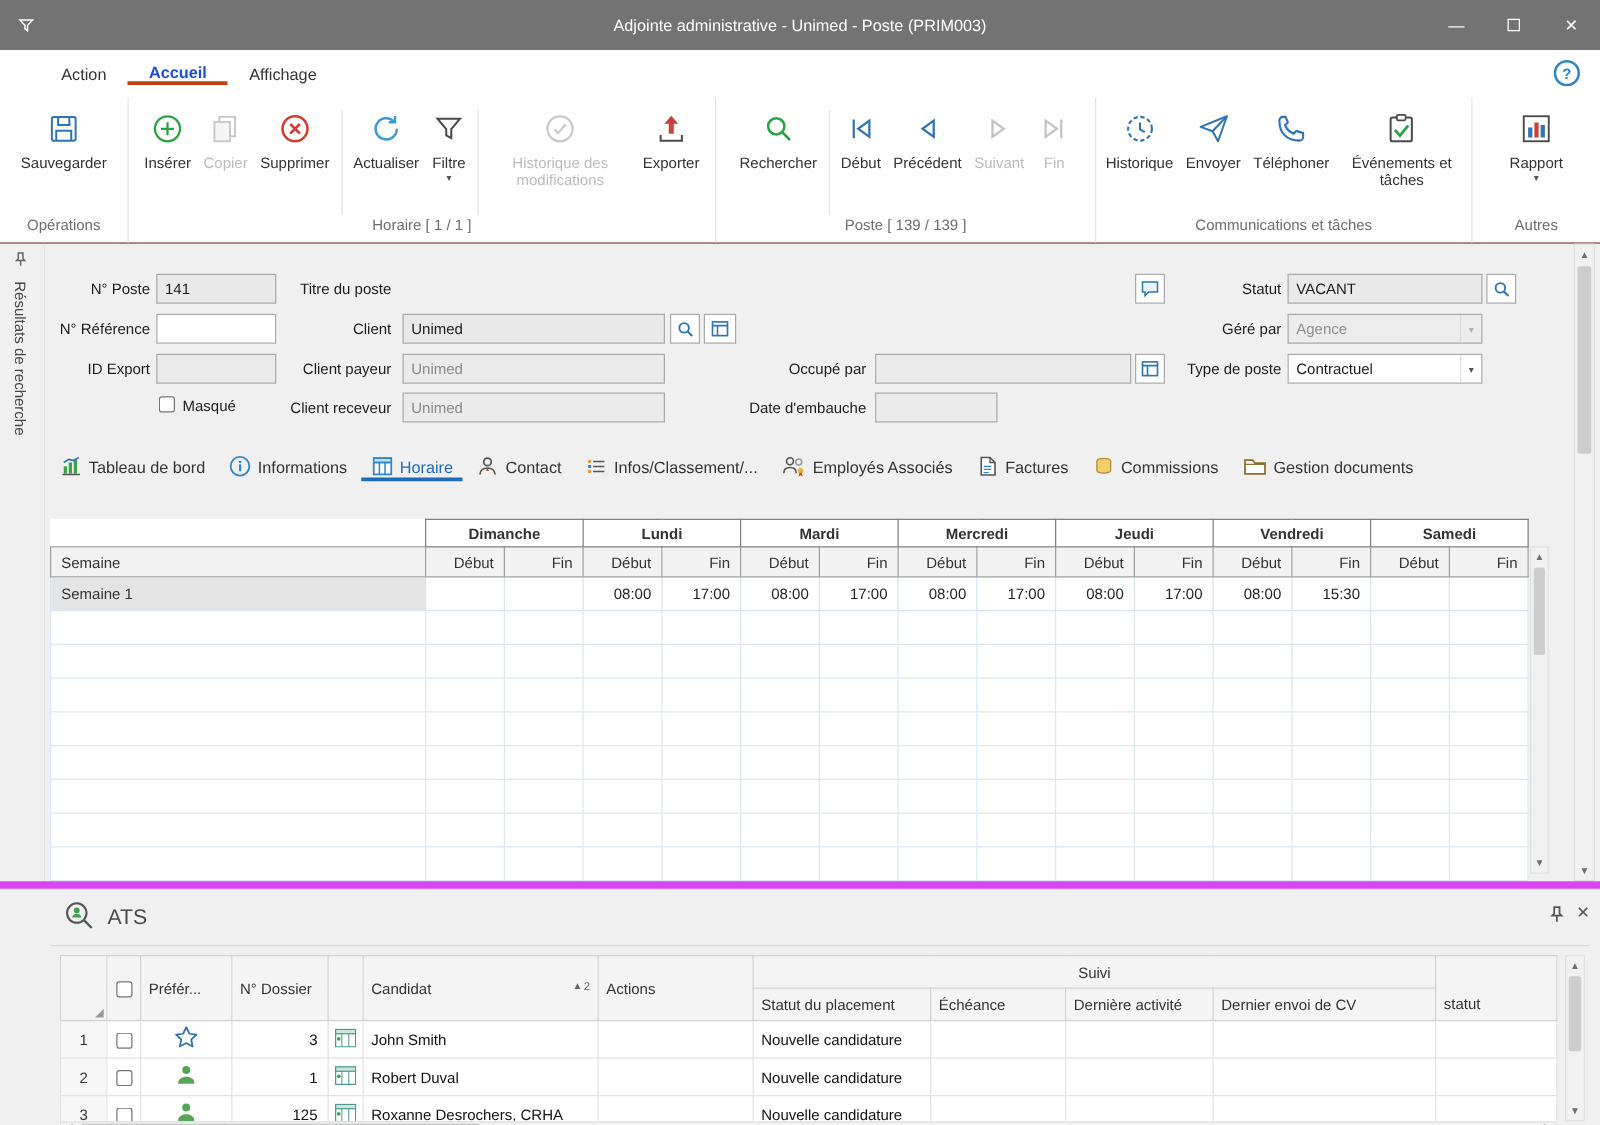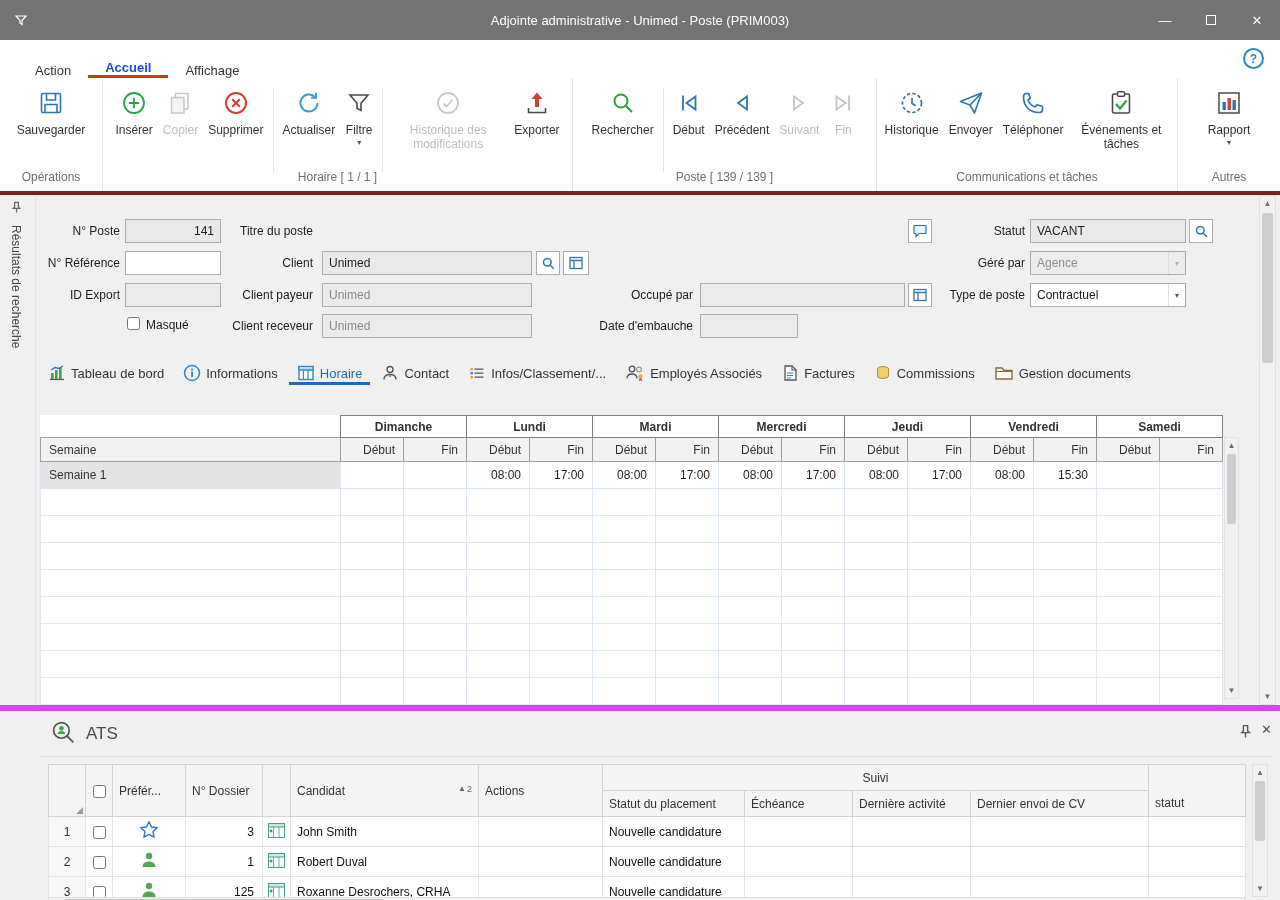--- a/index.html
+++ b/index.html
@@ -10,29 +10,29 @@
 
   
   .titlebar{height:40px;background:#737373;display:flex;align-items:center;position:relative;flex:none}
   .tb-icon{margin-left:14px;z-index:2;display:flex}
   .tb-title{position:absolute;left:0;right:0;text-align:center;color:#fff;font-size:13px}
   .win-controls{margin-left:auto;display:flex;z-index:2}
   .win-btn{width:46px;height:40px;display:flex;align-items:center;justify-content:center;color:#fff;font-size:13px;cursor:default}
   .maxbox{width:10px;height:10px;border:1px solid #fff;display:inline-block}
 
   
-  .menubar{height:38px;background:#fff;display:flex;align-items:flex-end;padding-left:18px;position:relative;flex:none}
+  .menubar{height:38px;background:#fff;display:flex;align-items:center;padding-left:32px;position:relative;flex:none}
   .menu-tab{padding:0 17px;display:flex;align-items:center;font-size:13px;color:#333;cursor:default}
   .menu-tab.active{color:#1d4ed8;font-weight:bold;border-bottom:3px solid #c2410c}
   .help-btn{position:absolute;right:16px;top:8px;width:21px;height:21px;border-radius:50%;
             border:2px solid #2e86c9;color:#2e86c9;display:flex;align-items:center;justify-content:center;
             font-weight:bold;font-size:12px}
 
   
-  .ribbon{height:117px;background:#fff;border-bottom:4px solid #7f1d1d;display:flex;flex:none}
+  .ribbon{height:117px;background:#fff;border-bottom:1px solid #7f1d1d;display:flex;flex:none}
   .rgroup{position:relative;border-right:1px solid #e3e3e3;display:flex;justify-content:center;
           align-items:flex-start;padding-top:9px;flex:none}
   .rgroup-label{position:absolute;bottom:7px;left:0;right:0;text-align:center;color:#6e6e6e;font-size:12px;white-space:nowrap}
   .rbtn{display:flex;flex-direction:column;align-items:center;padding:0 5px;cursor:default}
   .rbtn .icon{height:32px;display:flex;align-items:center;justify-content:center}
   .rbtn .lbl{margin-top:5px;font-size:12px;color:#333;text-align:center;line-height:1.15;white-space:nowrap}
   .rbtn .lbl.wrap{white-space:normal}
   .rbtn.disabled .lbl{color:#bcbcbc}
   .drop{font-size:8px;color:#555;margin-top:1px;line-height:1}
   .vsep{width:1px;background:#e4e4e4;height:84px;margin:1px 4px 0}
@@ -41,21 +41,21 @@
   .content{height:510px;background:#f0f0f0;position:relative;flex:none}
   .side-strip{position:absolute;left:0;top:0;width:36px;height:510px;border-right:1px solid #e2e2e2}
   .strip-pin{position:absolute;left:10px;top:6px}
   .vtext{position:absolute;left:9px;top:30px;writing-mode:vertical-rl;font-size:12px;color:#444;white-space:nowrap}
 
   .flabel{position:absolute;text-align:right;font-size:12px;color:#1c1c1c;line-height:15px}
   .inp{position:absolute;height:24px;border:1px solid #ababab;font-family:"Liberation Sans",sans-serif;
        font-size:12px;padding:0 6px;color:#1c1c1c;background:#fff;outline:none}
   .inp.ro{background:#e9e9e9}
   .inp.dis{background:#ebebeb;color:#8a8a8a}
-  .inp.num{text-align:right}
+  .inp.num{text-align:left}
   .ibtn{position:absolute;width:24px;height:24px;border:1px solid #ababab;background:#fff;
         display:flex;align-items:center;justify-content:center;cursor:default}
   .sel{position:absolute;height:24px;border:1px solid #ababab;background:#fff;display:flex;align-items:center;
        padding-left:6px;font-size:12px;color:#1c1c1c}
   .sel .caret{margin-left:auto;width:17px;height:100%;display:flex;align-items:center;justify-content:center;
               font-size:8px;color:#555;border-left:1px solid #e0e0e0}
   .sel.dis{background:#ececec;color:#8f8f8f}
   .sel.dis .caret{color:#b0b0b0;border-left-color:#dcdcdc}
   .chk{position:absolute;width:13px;height:13px;margin:0}
 

